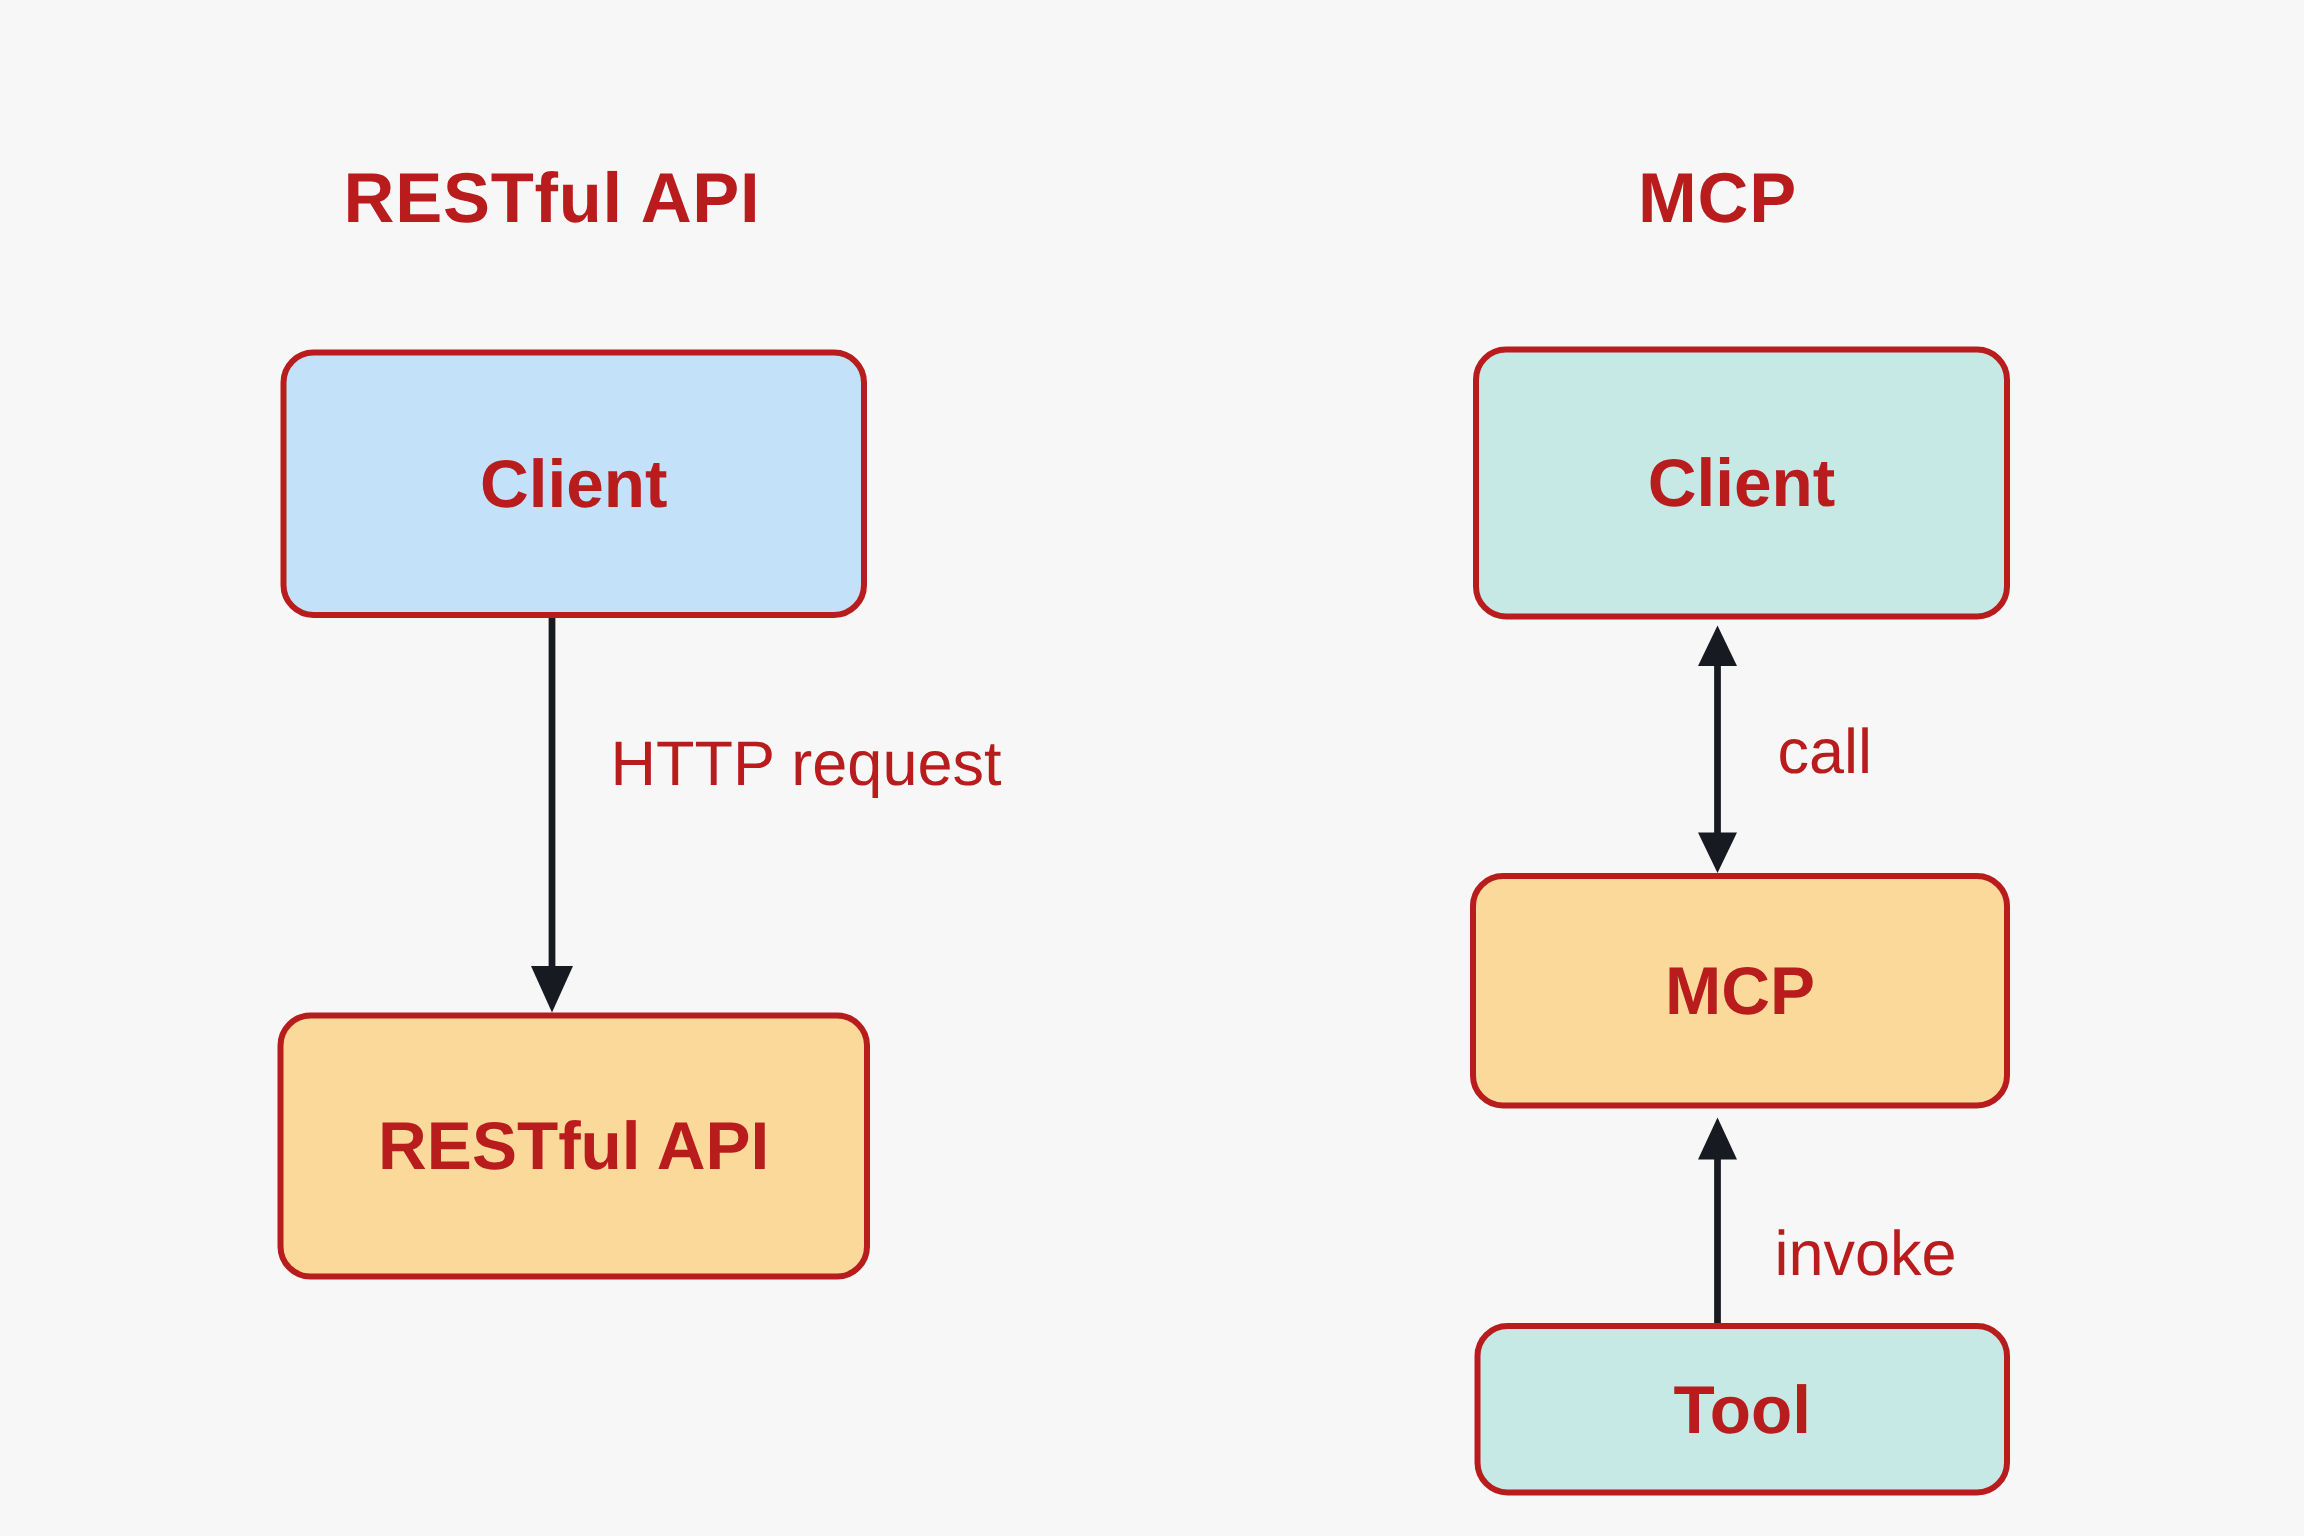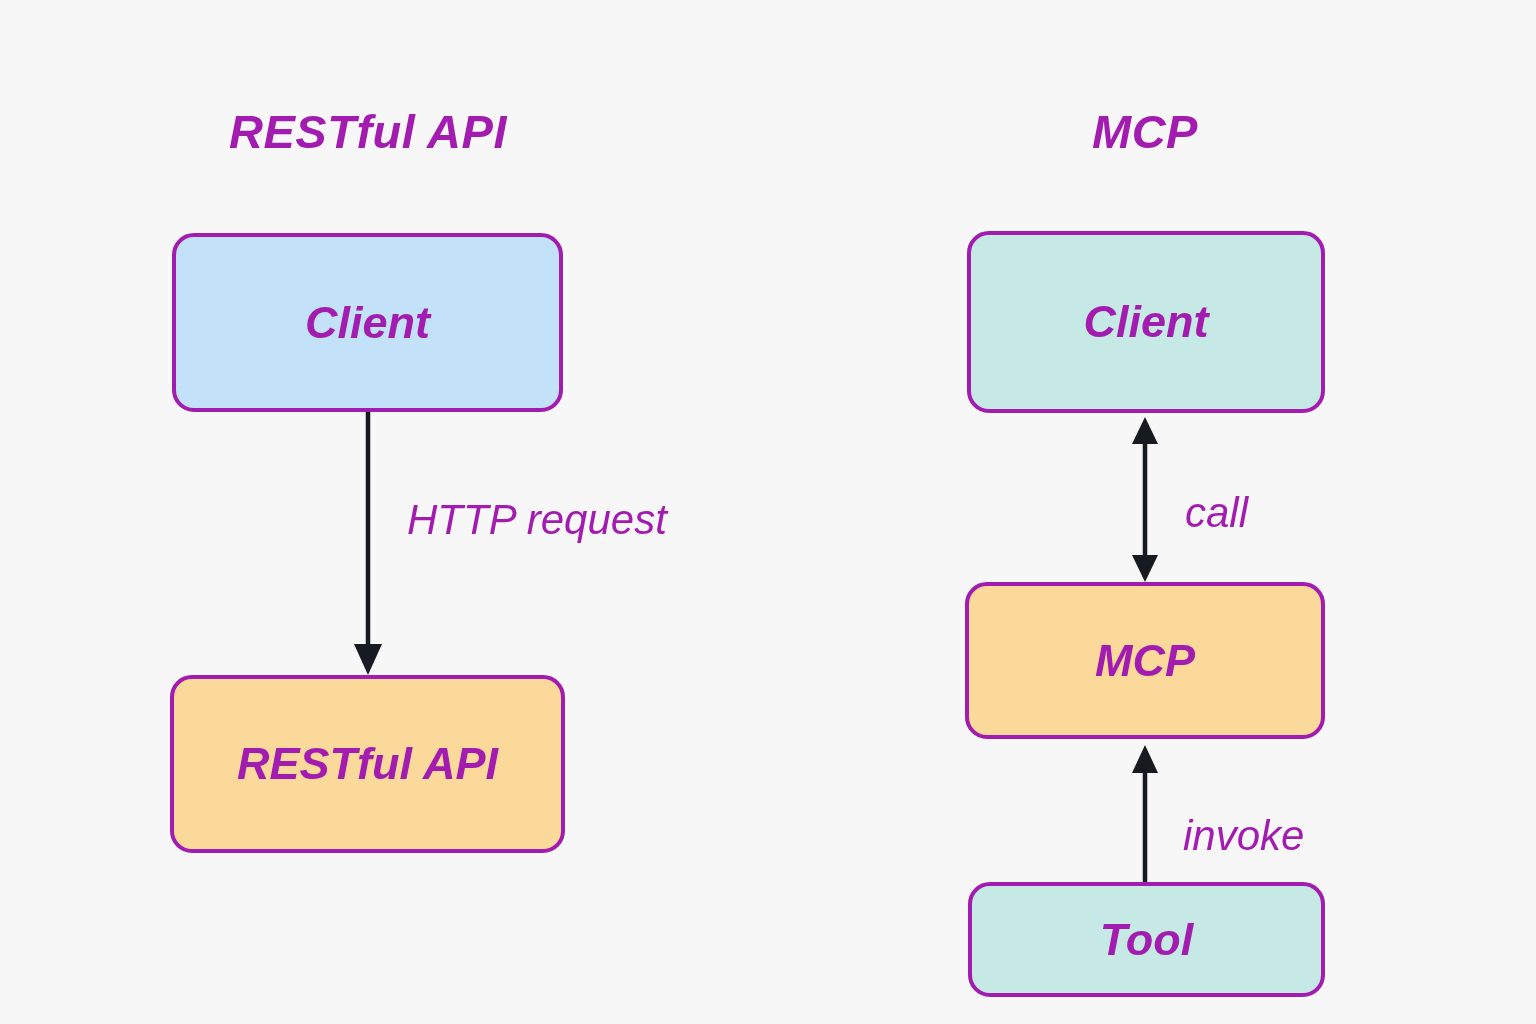--- a/index.html
+++ b/index.html
@@ -21,48 +21,49 @@
   #title-right { left: 965px; top: 104px; width: 360px; }
 
   .node {
     position: absolute;
     border-style: solid;
     border-width: 4.5px;
     border-radius: 22px;
     display: flex;
     align-items: center;
     justify-content: center;
+    margin-left: 15px;
   }
   .node span { font-size: 45px; font-weight: 700; }
 
   #node-client  { left: 172px; top: 233px; width: 391px; height: 179px; }
   #node-restful { left: 170px; top: 675px; width: 395px; height: 178px; }
   #node-model   { left: 967px; top: 231px; width: 358px; height: 182px; }
   #node-mcp     { left: 965px; top: 582px; width: 360px; height: 157px; }
   #node-tool    { left: 968px; top: 882px; width: 357px; height: 115px; }
 
   .edge-label {
     position: absolute;
     font-size: 42px;
     font-weight: 400;
     white-space: nowrap;
   }
-  #label-http   { left: 407px;  top: 496px; }
-  #label-call   { left: 1185px; top: 477px; margin-top: 12px; }
+  #label-http   { left: 407px;  top: 485px; }
+  #label-call   { left: 1185px; top: 477px; }
   #label-invoke { left: 1183px; top: 796px; margin-top: 16px; }
 
   svg.arrow { position: absolute; overflow: visible; display: block; }
   #arrow-http   { left: 348px;  top: 412px; }
   #arrow-call   { left: 1125px; top: 417px; }
   #arrow-invoke { left: 1125px; top: 745px; }
 </style>
 </head>
 <body style="background-color: rgb(247, 247, 248);">
 
-<div class="canvas" style="color: #a21caf; font-style: italic;">
+<div class="canvas" style="color: #b91c1c;">
 
   <h2 class="col-title" id="title-left">RESTful API</h2>
 
   <div class="node" id="node-client" style="background-color: rgb(195, 225, 248);">
     <span>Client</span>
   </div>
 
   <svg class="arrow" id="arrow-http" width="40" height="263">
     <line x1="20" y1="0" x2="20" y2="236" stroke-width="4.5" style="stroke: rgb(23, 26, 32);"></line>
     <polygon points="6,232 34,232 20,263" style="fill: rgb(23, 26, 32);"></polygon>

